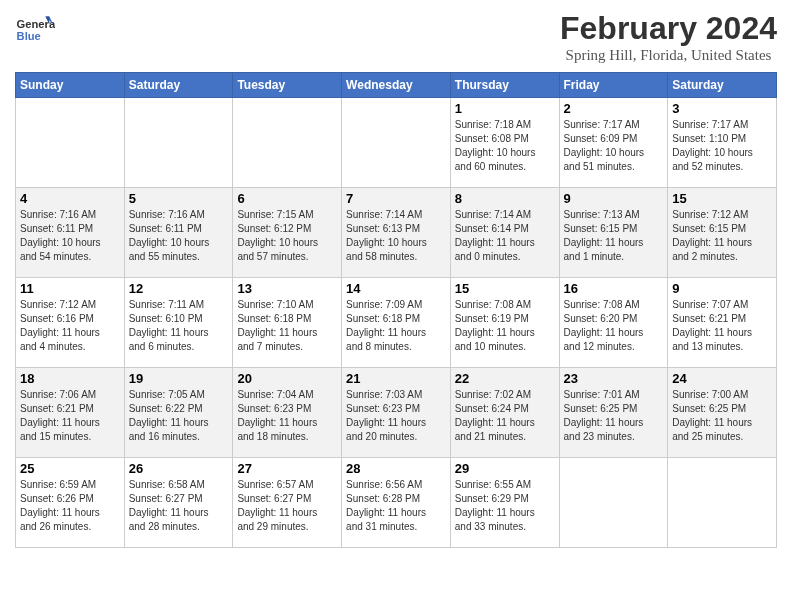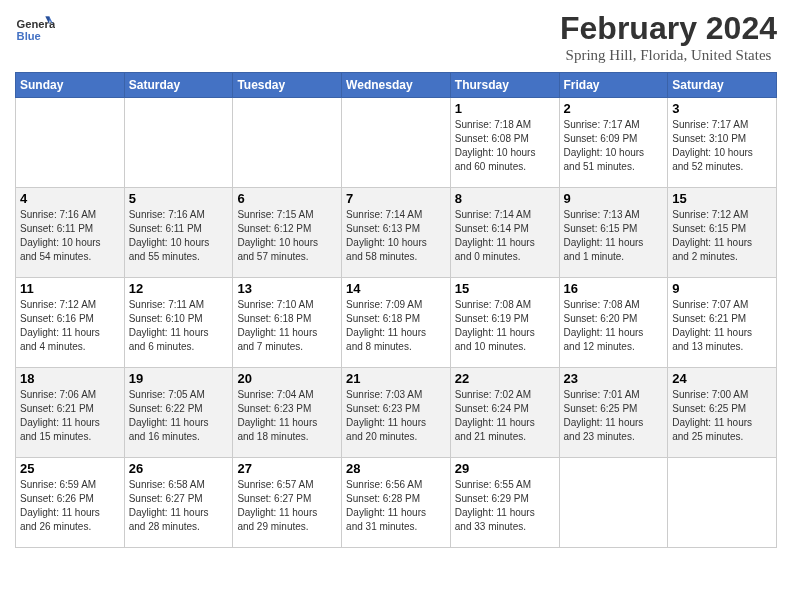--- a/index.html
+++ b/index.html
@@ -124,21 +124,21 @@
         <td>
           <span class="day-number">1</span>
           <div class="cell-content"><span>Sunrise: 7:18 AM</span><br><span>Sunset: 6:08 PM</span><br><span>Daylight: 10 hours</span><br><span>and 60 minutes.</span></div>
         </td>
         <td>
           <span class="day-number">2</span>
           <div class="cell-content"><span>Sunrise: 7:17 AM</span><br><span>Sunset: 6:09 PM</span><br><span>Daylight: 10 hours</span><br><span>and 51 minutes.</span></div>
         </td>
         <td>
           <span class="day-number">3</span>
-          <div class="cell-content"><span>Sunrise: 7:17 AM</span><br><span>Sunset: 3:10 PM</span><br><span>Daylight: 10 hours</span><br><span>and 52 minutes.</span></div>
+          <div class="cell-content"><span>Sunrise: 7:17 AM</span><br><span>Sunset: 1:10 PM</span><br><span>Daylight: 10 hours</span><br><span>and 52 minutes.</span></div>
         </td>
       </tr>
       <tr>
         <td>
           <span class="day-number">4</span>
           <div class="cell-content"><span>Sunrise: 7:16 AM</span><br><span>Sunset: 6:11 PM</span><br><span>Daylight: 10 hours</span><br><span>and 54 minutes.</span></div>
         </td>
         <td>
           <span class="day-number">5</span>
           <div class="cell-content"><span>Sunrise: 7:16 AM</span><br><span>Sunset: 6:11 PM</span><br><span>Daylight: 10 hours</span><br><span>and 55 minutes.</span></div>

